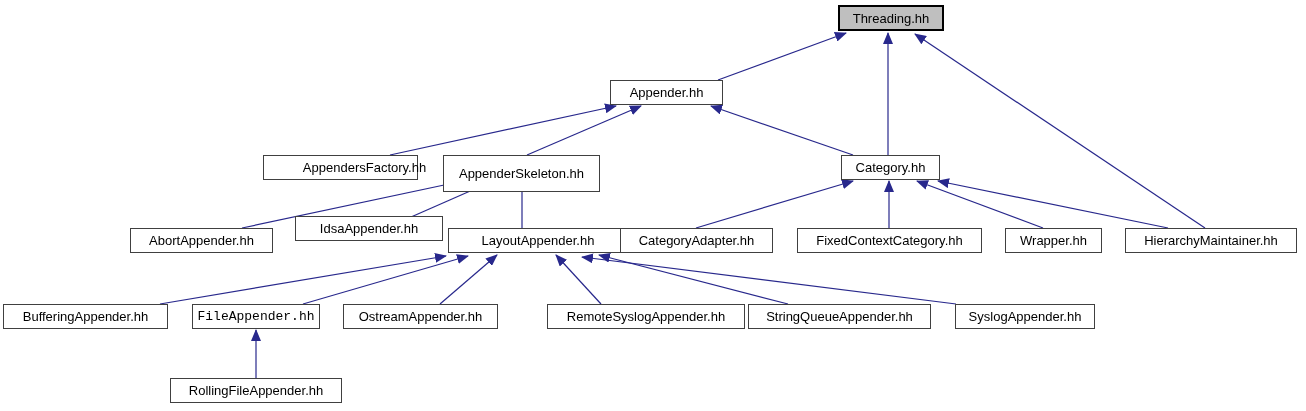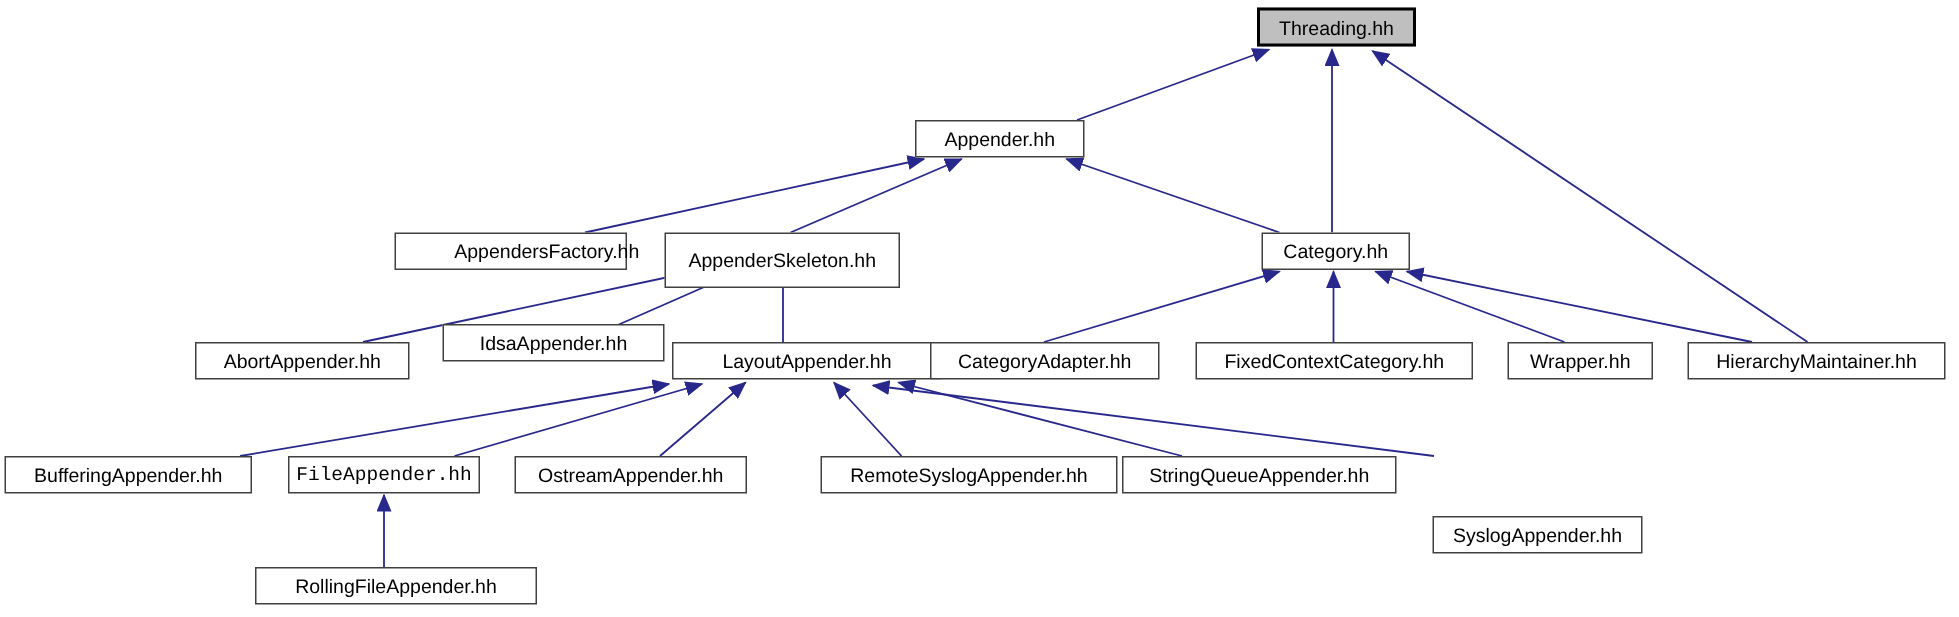--- a/index.html
+++ b/index.html
@@ -88,15 +88,15 @@
   <div class="node" style="left: 448px; top: 228px; width: 180px; height: 25px;">LayoutAppender.hh</div>
   <div class="node" style="left: 620px; top: 228px; width: 153px; height: 25px;">CategoryAdapter.hh</div>
   <div class="node" style="left: 797px; top: 228px; width: 185px; height: 25px;">FixedContextCategory.hh</div>
   <div class="node" style="left: 1005px; top: 228px; width: 97px; height: 25px;">Wrapper.hh</div>
   <div class="node" style="left: 1125px; top: 228px; width: 172px; height: 25px;">HierarchyMaintainer.hh</div>
   <div class="node" style="left: 3px; top: 304px; width: 165px; height: 25px;">BufferingAppender.hh</div>
   <div class="node" style="left: 192px; top: 304px; width: 128px; height: 25px; font-family: Liberation Mono, monospace;">FileAppender.hh</div>
   <div class="node" style="left: 343px; top: 304px; width: 155px; height: 25px;">OstreamAppender.hh</div>
   <div class="node" style="left: 525px; top: 304px; width: 198px; height: 25px; margin-left: 22px;">RemoteSyslogAppender.hh</div>
   <div class="node" style="left: 748px; top: 304px; width: 183px; height: 25px;">StringQueueAppender.hh</div>
-  <div class="node" style="left: 955px; top: 304px; width: 140px; height: 25px; margin-top: 40px;">SyslogAppender.hh</div>
-  <div class="node" style="left: 170px; top: 378px; width: 188px; height: 25px;">RollingFileAppender.hh</div>
+  <div class="node" style="left: 955px; top: 304px; width: 140px; height: 25px;">SyslogAppender.hh</div>
+  <div class="node" style="left: 170px; top: 378px; width: 172px; height: 25px;">RollingFileAppender.hh</div>
 </div>
 
 </body></html>

